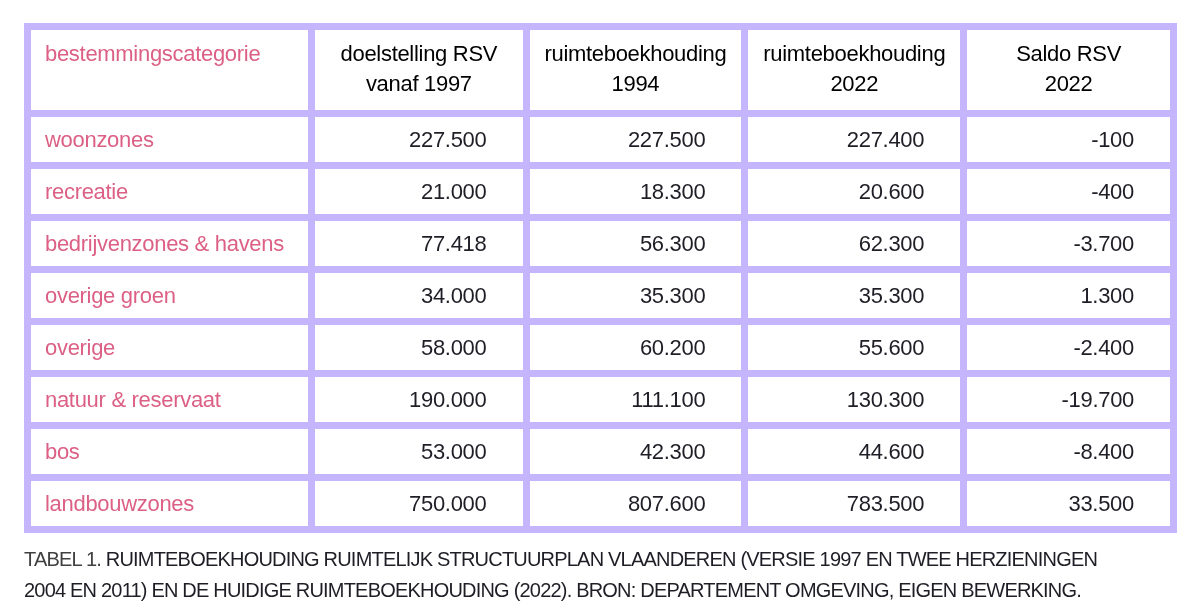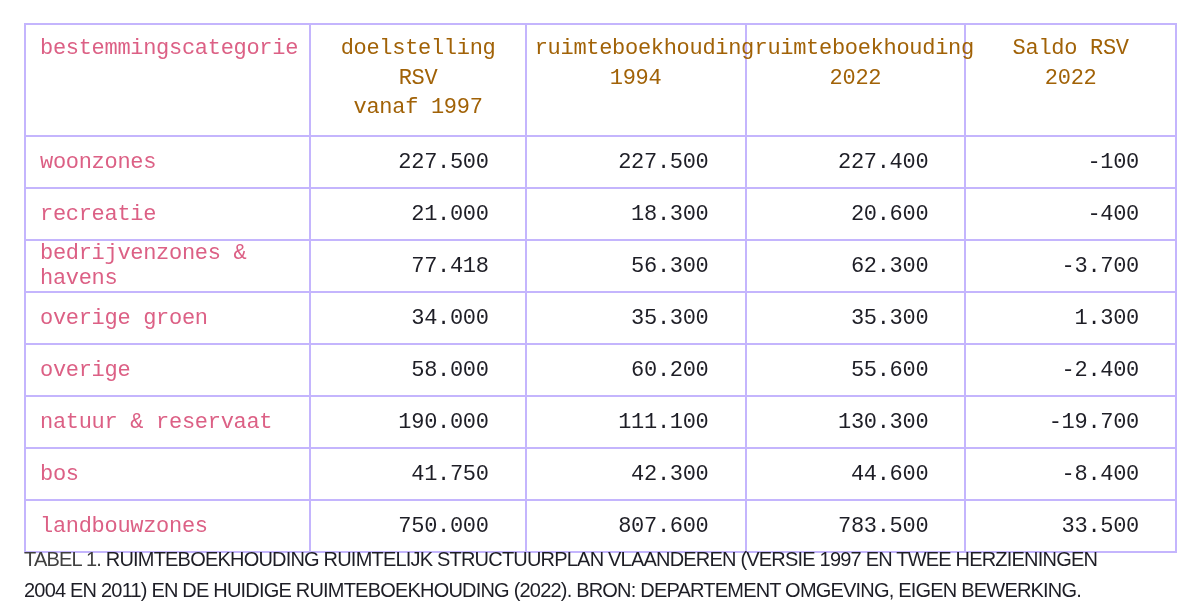--- a/index.html
+++ b/index.html
@@ -19,33 +19,32 @@
     border-collapse: collapse;
     width: 100%;
     table-layout: fixed;
   }
   .rb-table col.c0 { width: 24.8%; }
   .rb-table col.c1 { width: 18.7%; }
   .rb-table col.c2 { width: 19.1%; }
   .rb-table col.c3 { width: 19.1%; }
   .rb-table col.c4 { width: 18.3%; }
   .rb-table th, .rb-table td {
-    border: 2px solid #c4b5fd;
+    border: 7px solid #c4b5fd;
     font-size: 22px;
     letter-spacing: -0.3px;
-    font-family: Liberation Mono, monospace;
   }
   .rb-table thead th {
     font-weight: normal;
     vertical-align: top;
     padding: 9px 8px 12px 8px;
     text-align: center;
     white-space: pre-line;
     line-height: 1.35;
-    color: #a16207;
+    color: #000000;
   }
   .rb-table thead th.cat-head {
     text-align: left;
     padding-left: 14px;
     color: #dc6085;
   }
   .rb-table tbody td {
     height: 52px;
     vertical-align: middle;
   }
@@ -134,21 +133,21 @@
       </tr>
       <tr>
         <td class="cat-cell">natuur &amp; reservaat</td>
         <td class="num-cell">190.000</td>
         <td class="num-cell">111.100</td>
         <td class="num-cell">130.300</td>
         <td class="num-cell">-19.700</td>
       </tr>
       <tr>
         <td class="cat-cell">bos</td>
-        <td class="num-cell">41.750</td>
+        <td class="num-cell">53.000</td>
         <td class="num-cell">42.300</td>
         <td class="num-cell">44.600</td>
         <td class="num-cell">-8.400</td>
       </tr>
       <tr>
         <td class="cat-cell">landbouwzones</td>
         <td class="num-cell">750.000</td>
         <td class="num-cell">807.600</td>
         <td class="num-cell">783.500</td>
         <td class="num-cell">33.500</td>

